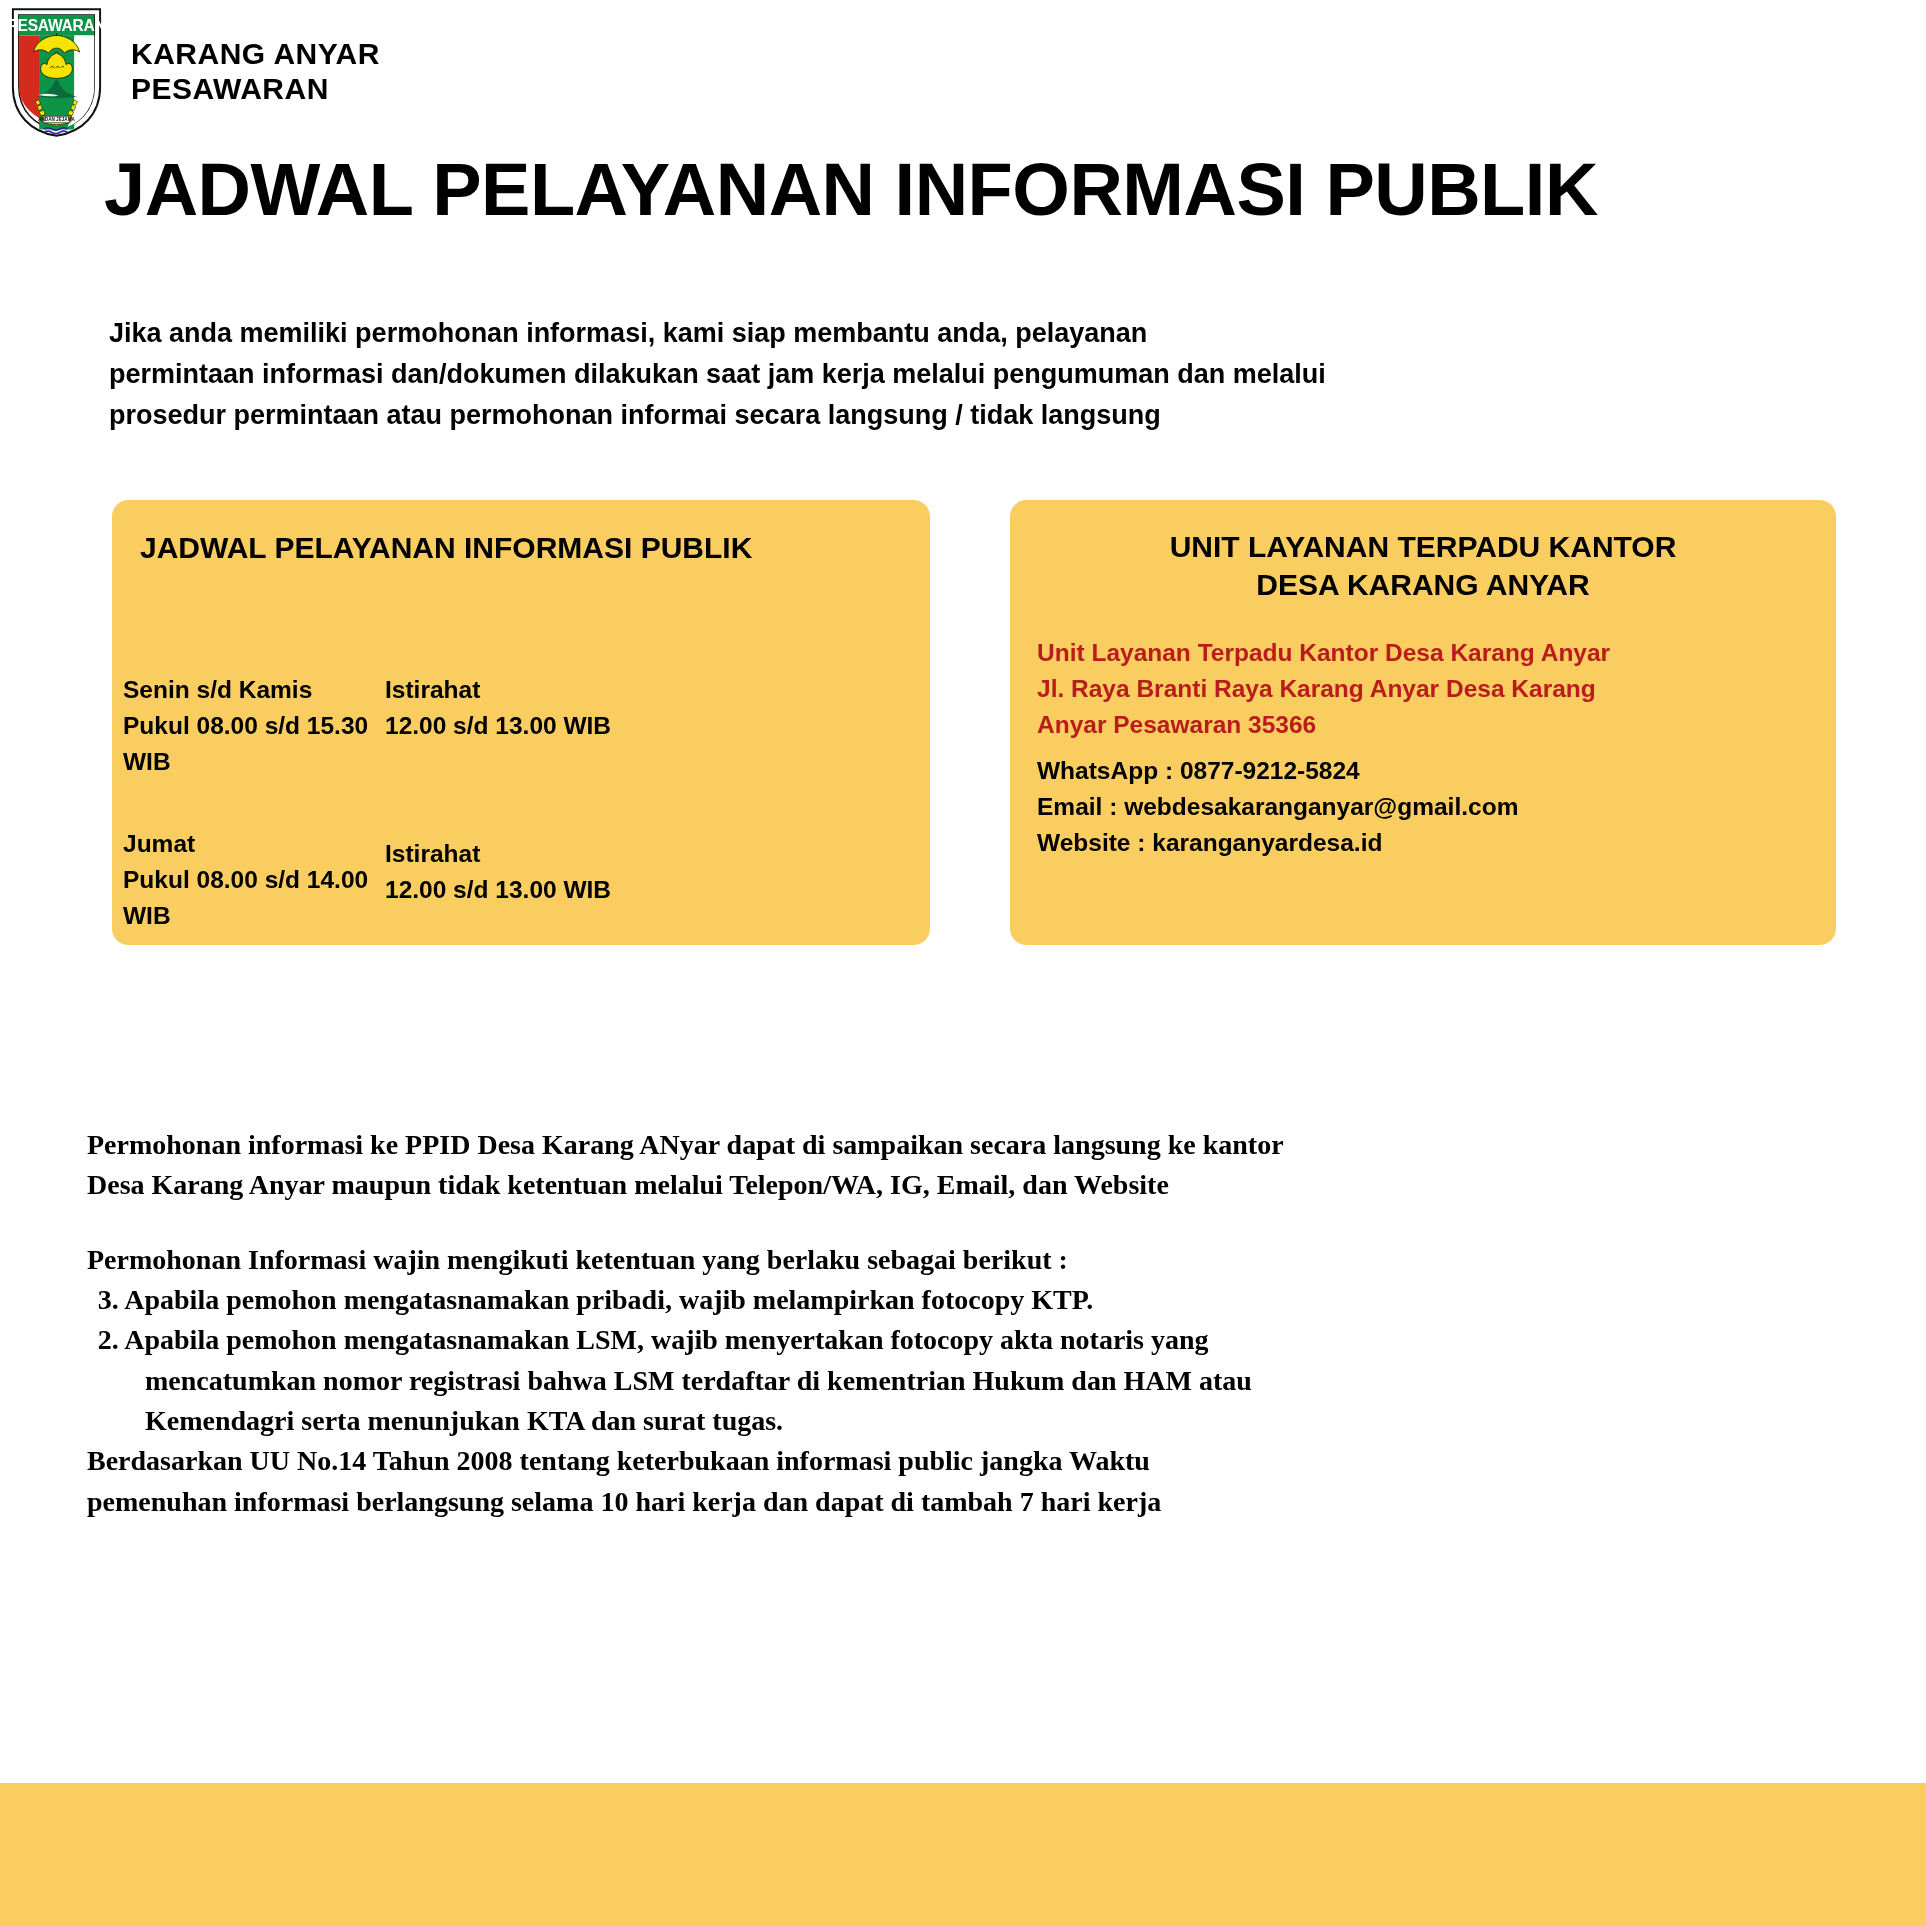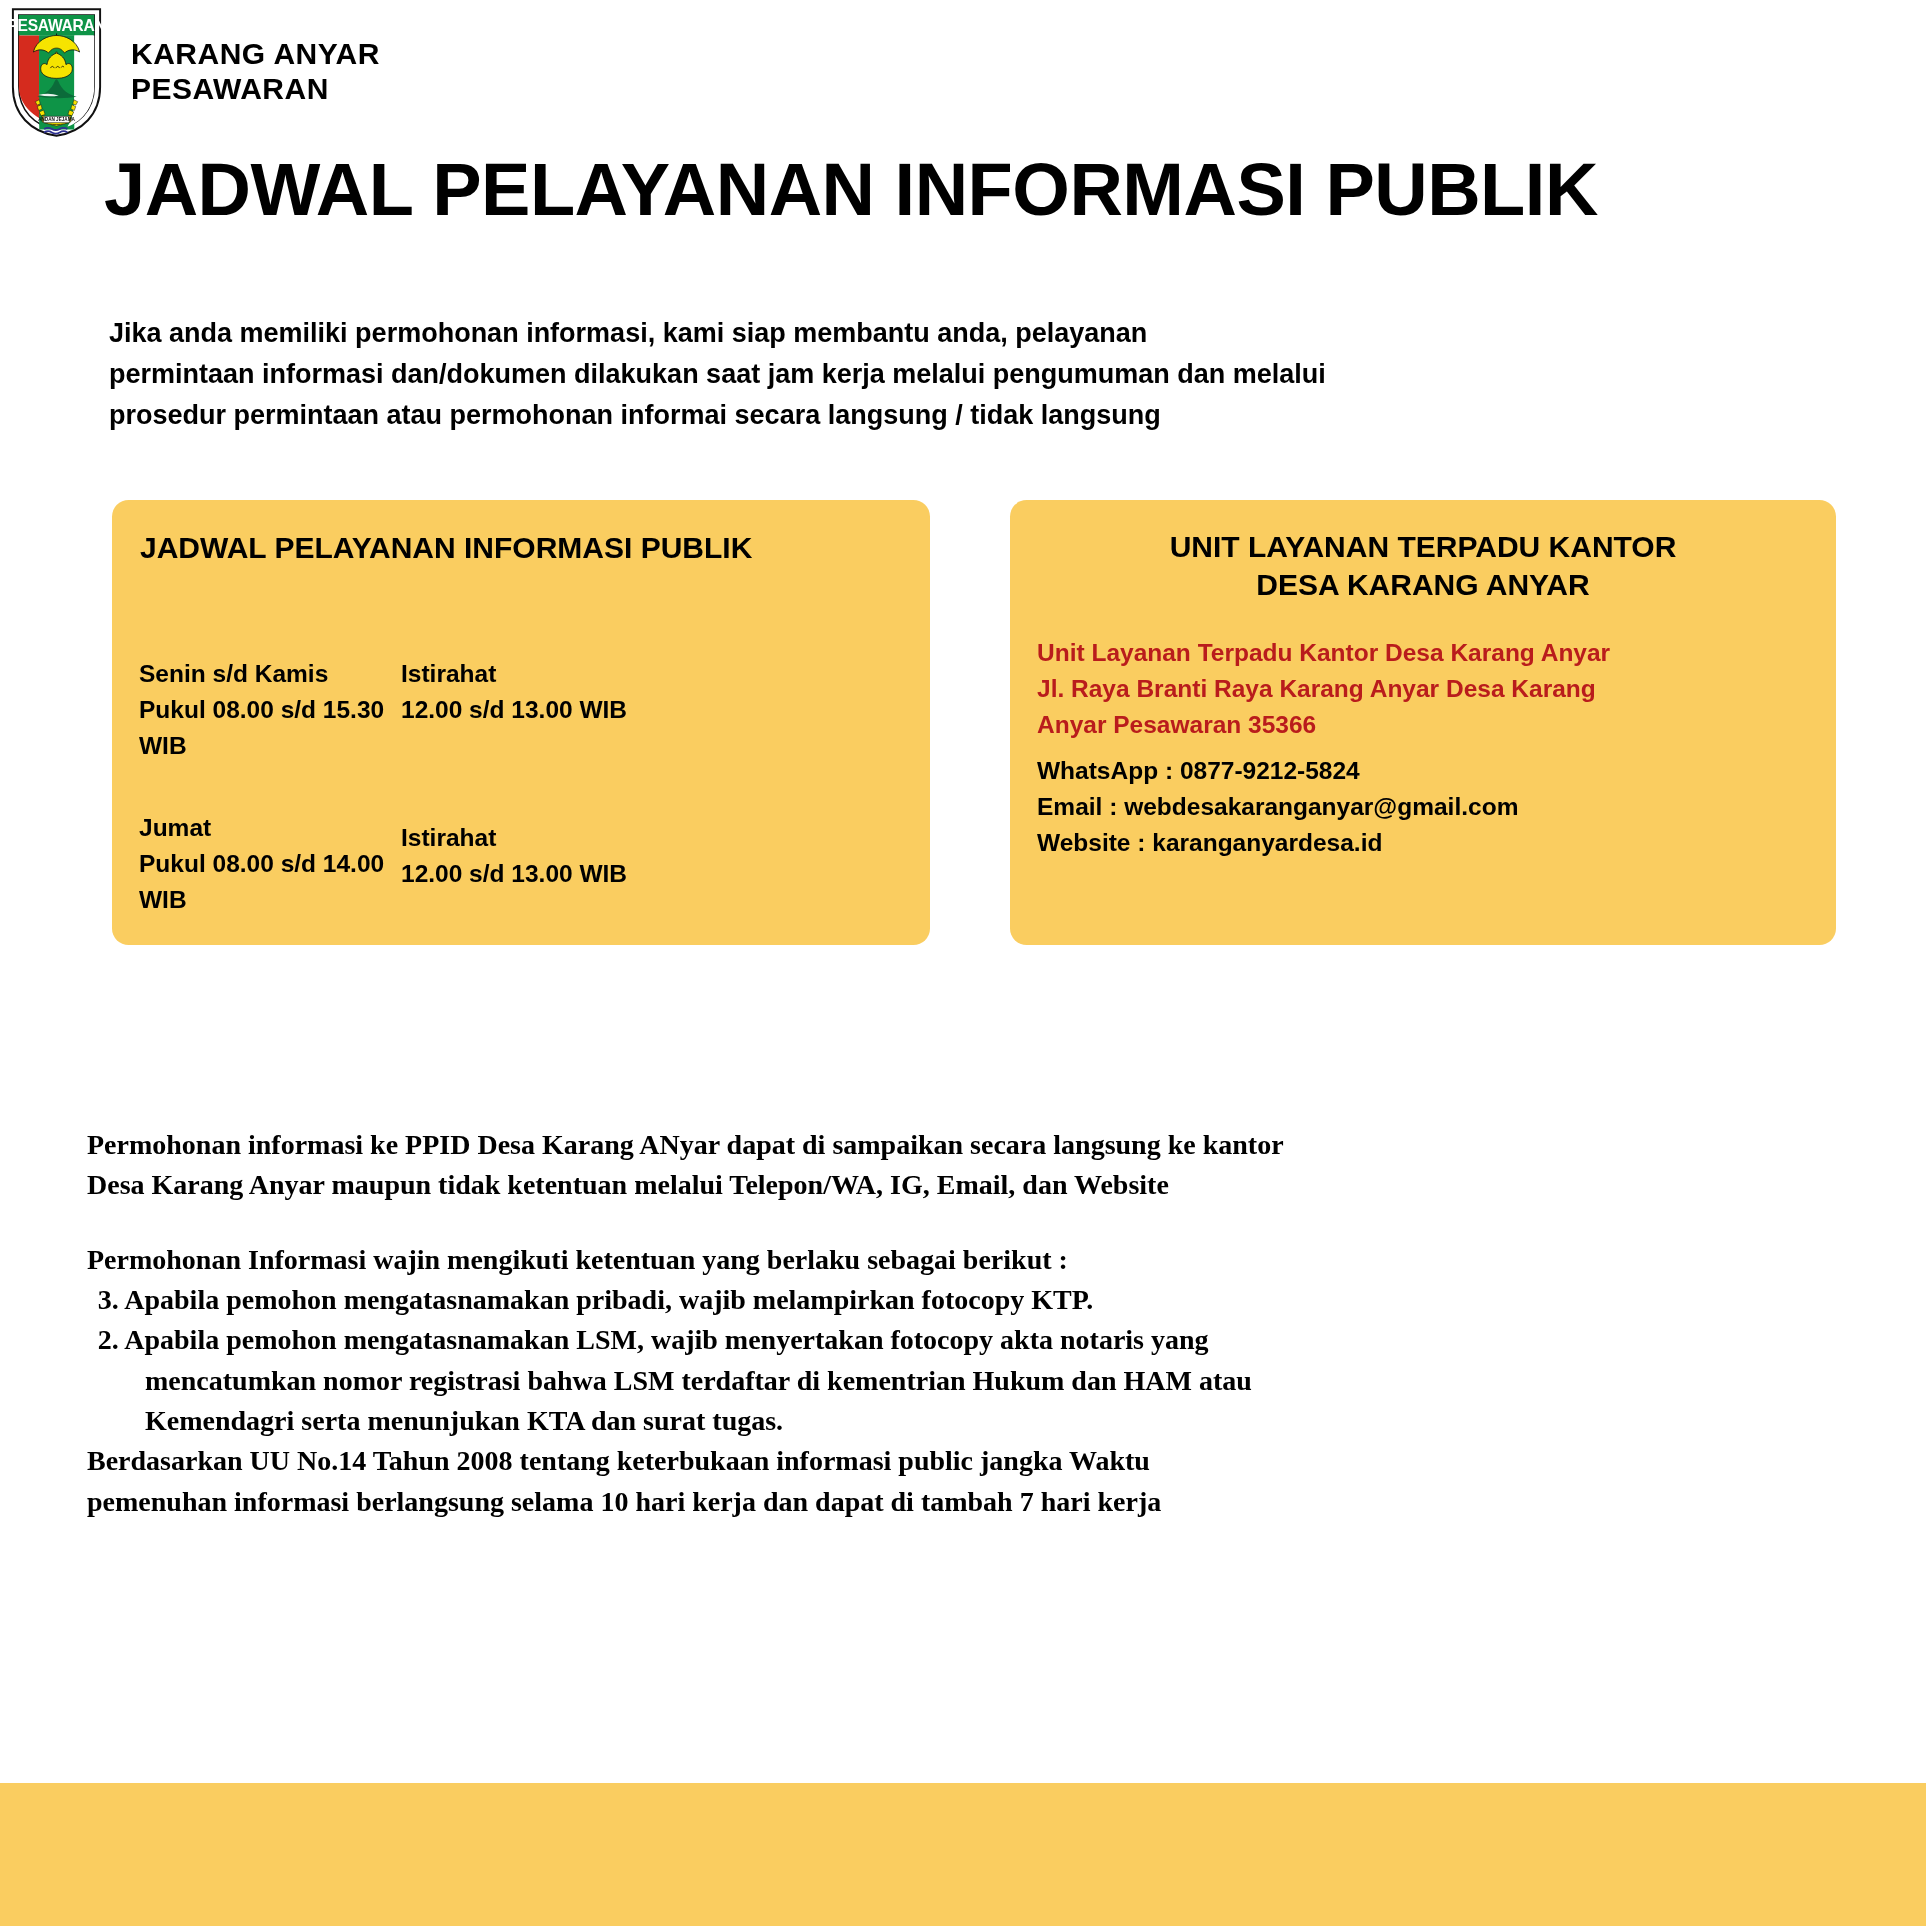--- a/index.html
+++ b/index.html
@@ -107,22 +107,23 @@
     box-sizing: border-box;
   }
   #card-unit .card-title { top: 28px; }
 
   
   .sched-row {
     position: absolute;
     left: 0;
     width: 100%;
     box-sizing: border-box;
-    padding-left: 27px;
+    padding-left: 11px;
     display: flex;
+    margin-top: 16px;
   }
   #sched-row-1 { top: 156px; }
   #sched-row-2 { top: 310px; }
   .sched-col { font-size: 24.5px; font-weight: bold; color: #000; line-height: 1.46; }
   .sched-col-day { width: 262px; }
   .sched-col-break { width: 294px; }
   #sched-row-2 .sched-col-break { position: relative; top: 9.8px; }
 
   
   #unit-body {

